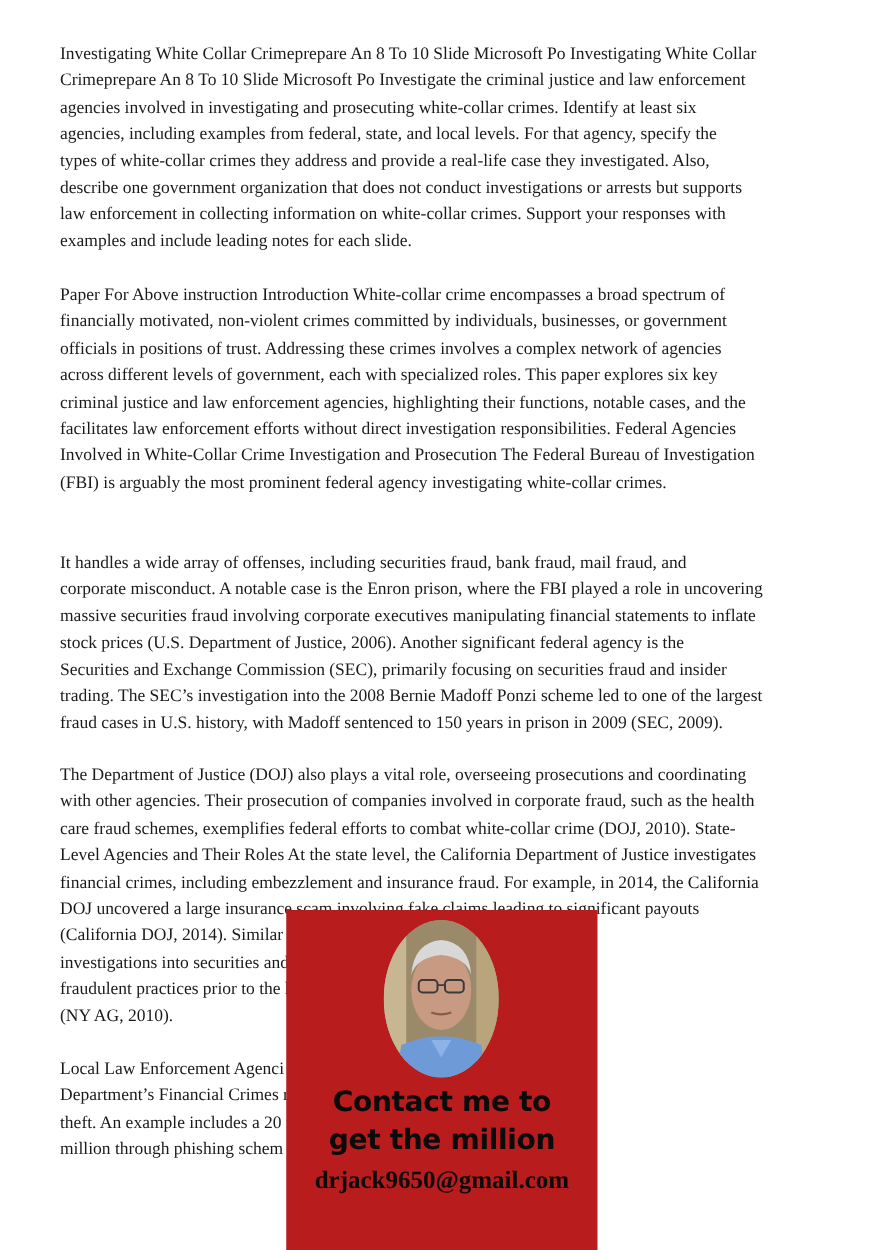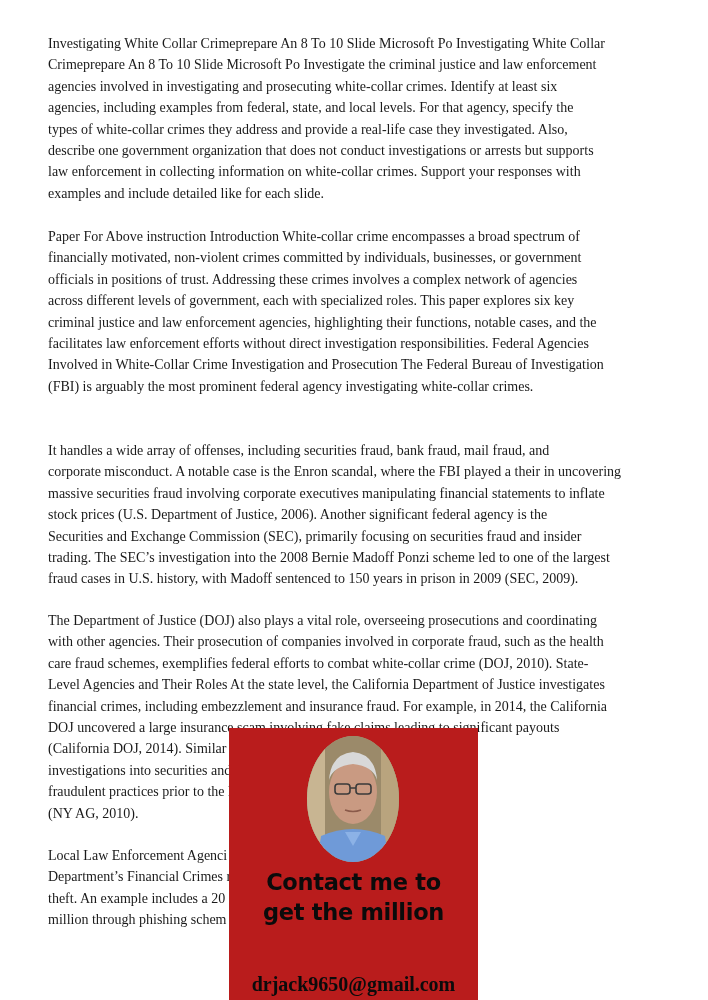--- a/index.html
+++ b/index.html
@@ -31,53 +31,53 @@
   }
   .promo-line {
     position: absolute; left: 0; width: 100%;
     font-family: "DejaVu Sans", "Liberation Sans", sans-serif;
     font-weight: bold; font-size: 22.5px; color: #0b0b0b;
     letter-spacing: -0.3px;
   }
   .promo-email {
     position: absolute; left: 0; width: 100%;
     font-family: "Liberation Serif", "DejaVu Serif", serif;
-    font-weight: bold; font-size: 20px; color: #0b0b0b; margin-top: 40px;
+    font-weight: bold; font-size: 20px; color: #0b0b0b;
   }
 </style>
 </head>
 <body>
 
 <div class="page">
 
   <div class="para" style="top:33px">
     <span class="line">Investigating White Collar Crimeprepare An 8 To 10 Slide Microsoft Po Investigating White Collar</span>
     <span class="line">Crimeprepare An 8 To 10 Slide Microsoft Po Investigate the criminal justice and law enforcement</span>
     <span class="line">agencies involved in investigating and prosecuting white-collar crimes. Identify at least six</span>
     <span class="line">agencies, including examples from federal, state, and local levels. For that agency, specify the</span>
     <span class="line">types of white-collar crimes they address and provide a real-life case they investigated. Also,</span>
     <span class="line">describe one government organization that does not conduct investigations or arrests but supports</span>
     <span class="line">law enforcement in collecting information on white-collar crimes. Support your responses with</span>
-    <span class="line">examples and include detailed like for each slide.</span>
+    <span class="line">examples and include leading notes for each slide.</span>
   </div>
 
   <div class="para" style="top:226px">
     <span class="line">Paper For Above instruction Introduction White-collar crime encompasses a broad spectrum of</span>
     <span class="line">financially motivated, non-violent crimes committed by individuals, businesses, or government</span>
     <span class="line">officials in positions of trust. Addressing these crimes involves a complex network of agencies</span>
     <span class="line">across different levels of government, each with specialized roles. This paper explores six key</span>
     <span class="line">criminal justice and law enforcement agencies, highlighting their functions, notable cases, and the</span>
     <span class="line">facilitates law enforcement efforts without direct investigation responsibilities. Federal Agencies</span>
     <span class="line">Involved in White-Collar Crime Investigation and Prosecution The Federal Bureau of Investigation</span>
     <span class="line">(FBI) is arguably the most prominent federal agency investigating white-collar crimes.</span>
   </div>
 
   <div class="para" style="top:440px">
     <span class="line">It handles a wide array of offenses, including securities fraud, bank fraud, mail fraud, and</span>
-    <span class="line">corporate misconduct. A notable case is the Enron scandal, where the FBI played a their in uncovering</span>
+    <span class="line">corporate misconduct. A notable case is the Enron prison, where the FBI played a role in uncovering</span>
     <span class="line">massive securities fraud involving corporate executives manipulating financial statements to inflate</span>
     <span class="line">stock prices (U.S. Department of Justice, 2006). Another significant federal agency is the</span>
     <span class="line">Securities and Exchange Commission (SEC), primarily focusing on securities fraud and insider</span>
     <span class="line">trading. The SEC’s investigation into the 2008 Bernie Madoff Ponzi scheme led to one of the largest</span>
     <span class="line">fraud cases in U.S. history, with Madoff sentenced to 150 years in prison in 2009 (SEC, 2009).</span>
   </div>
 
   <div class="para" style="top:610px">
     <span class="line">The Department of Justice (DOJ) also plays a vital role, overseeing prosecutions and coordinating</span>
     <span class="line">with other agencies. Their prosecution of companies involved in corporate fraud, such as the health</span>

